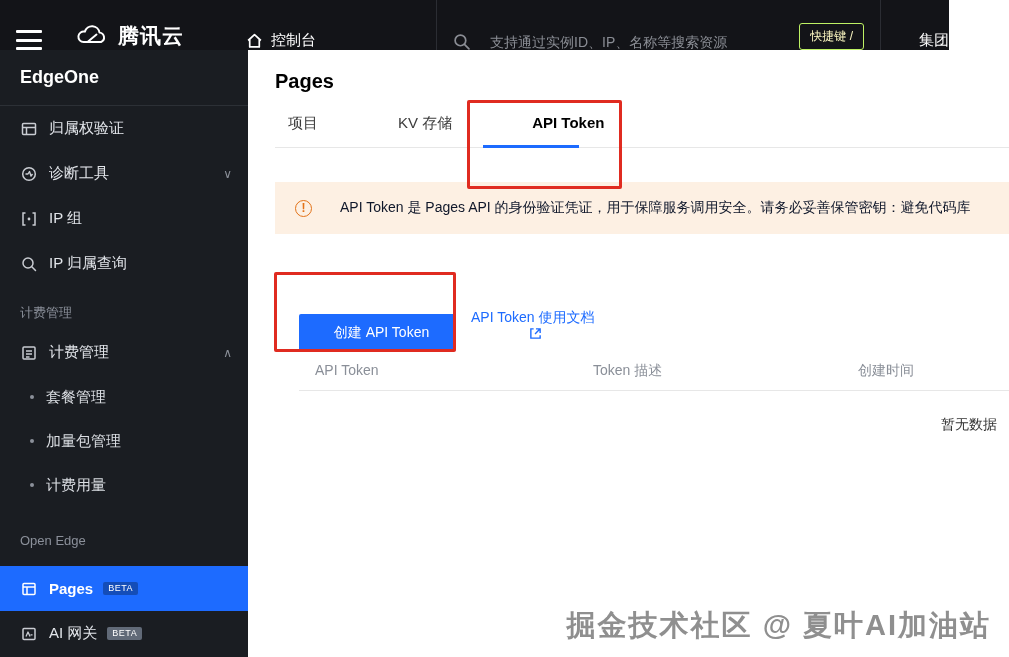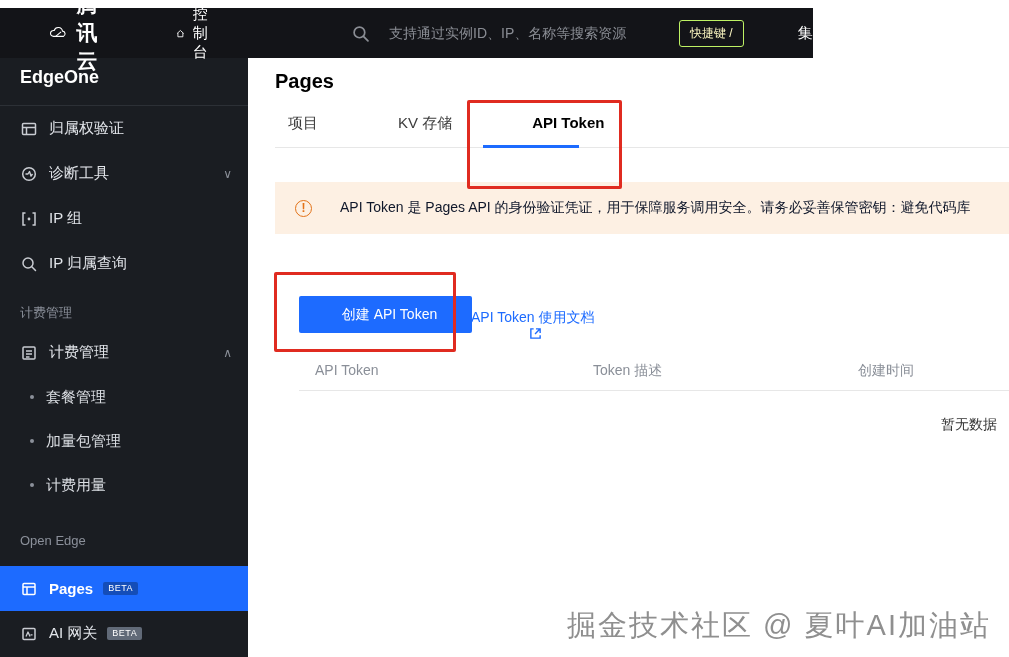--- a/index.html
+++ b/index.html
@@ -1,21 +1,21 @@
 <!DOCTYPE html>
 <html><head>
 <meta charset="utf-8">
 <style>
   * { margin:0; padding:0; box-sizing:border-box; }
   html,body { width:1009px; height:657px; }
   body { font-family:"Liberation Sans","DejaVu Sans",sans-serif; background:#fff; overflow:hidden; }
   #stage { position:relative; width:1009px; height:657px; overflow:hidden; background:#fff; }
 
   
-  .topbar { position:absolute; left:0; top:8px; width:813px; height:50px; background:#131418; display:flex; align-items:center; z-index:30; }
+  .topbar { position:absolute; left:0; top:0; width:949px; height:50px; background:#131418; display:flex; align-items:flex-end; z-index:30; }
   .hamburger { margin-left:16px; width:26px; height:20px; display:flex; flex-direction:column; justify-content:space-between; cursor:pointer; }
   .hamburger span { display:block; height:3px; background:#fff; border-radius:1px; }
   .brand { display:flex; align-items:center; margin-left:32px; }
   .brand svg { width:36px; height:24px; }
   .brand-text { color:#fff; font-size:21px; font-weight:bold; margin-left:8px; letter-spacing:1px; }
   .console { display:flex; align-items:center; margin-left:62px; color:#fff; font-size:15px; cursor:pointer; }
   .console svg { width:17px; height:17px; margin-right:8px; }
   .tb-divider { width:1px; height:50px; background:#2b2d33; }
   .tb-d1 { margin-left:120px; }
   .searchbox { display:flex; align-items:center; margin-left:16px; }
@@ -48,30 +48,30 @@
   .tabs { position:absolute; left:40px; top:64px; display:flex; gap:80px; }
   .tab { font-size:15px; color:#3c3c3c; padding-bottom:16px; cursor:pointer; white-space:nowrap; }
   .tab-active { font-weight:bold; color:#000; }
   .tabs-divider { position:absolute; left:27px; right:0; top:97px; height:1px; background:#e7e7e7; }
   .tab-underline { position:absolute; left:235px; top:95px; width:96px; height:3px; background:#1d6bff; }
 
   .banner { position:absolute; left:27px; top:132px; right:0; height:52px; background:#fdf0e3; display:flex; align-items:center; padding-left:20px; overflow:hidden; }
   .warn-ic { width:17px; height:17px; border:1.5px solid #e37318; border-radius:50%; color:#e37318; font-size:12px; font-weight:bold; display:flex; align-items:center; justify-content:center; flex:0 0 auto; }
   .banner-text { margin-left:28px; color:#0f172a; font-size:14px; white-space:nowrap; }
 
-  .create-btn { position:absolute; left:51px; top:246px; width:173px; height:37px; background:#1d6bff; color:#fff; border:none; font-size:14px; font-family:inherit; cursor:pointer; border-radius:2px;padding-left:8px; }
+  .create-btn { position:absolute; left:51px; top:264px; width:157px; height:37px; background:#1d6bff; color:#fff; border:none; font-size:14px; font-family:inherit; cursor:pointer; border-radius:2px;padding-left:8px; }
   .doc-link { position:absolute; left:223px; top:259px; display:flex; align-items:center; color:#1d6bff; font-size:14px; cursor:pointer; text-decoration:none;flex-direction:column; }
   .doc-link svg { width:13px; height:13px; margin-left:6px; }
 
   .th { position:absolute; top:312px; font-size:14px; color:#8a8f98; white-space:nowrap; }
   .th-1 { left:67px; } .th-2 { left:345px; } .th-3 { left:610px; }
   .table-line { position:absolute; left:51px; right:0; top:340px; height:1px; background:#e7e7e7; }
   .empty-text { position:absolute; top:366px; right:12px; font-size:14px; color:#333; }
 
-  .watermark { position:absolute; right:18px; top:556px; font-size:29px; font-weight:normal; color:#8f8f8f; letter-spacing:2px; white-space:nowrap; }
+  .watermark { position:absolute; right:18px; top:556px; font-size:29px; font-weight:bold; color:#8f8f8f; letter-spacing:2px; white-space:nowrap; }
 
   
   .anno { position:absolute; border:3px solid #e02b20; border-radius:2px; z-index:25; pointer-events:none; }
   .anno-tab { left:219px; top:50px; width:155px; height:89px; }
   .anno-btn { left:26px; top:222px; width:182px; height:80px; }
 </style>
 </head>
 <body>
 
 <div id="stage">

